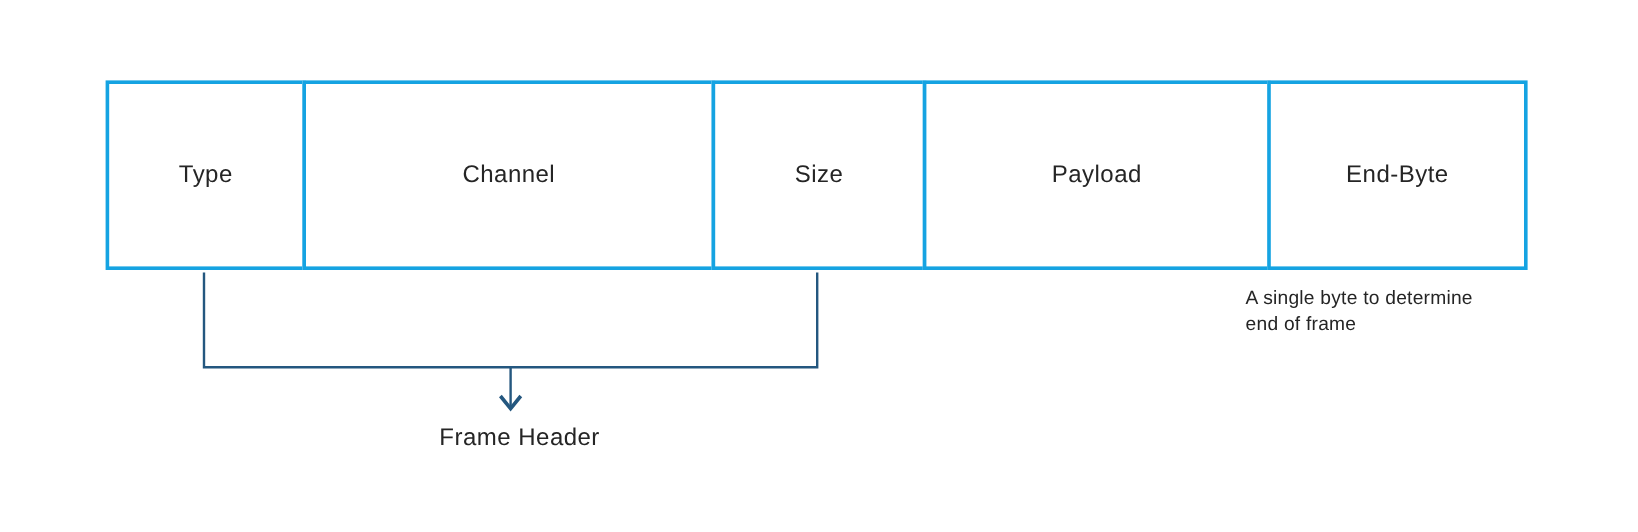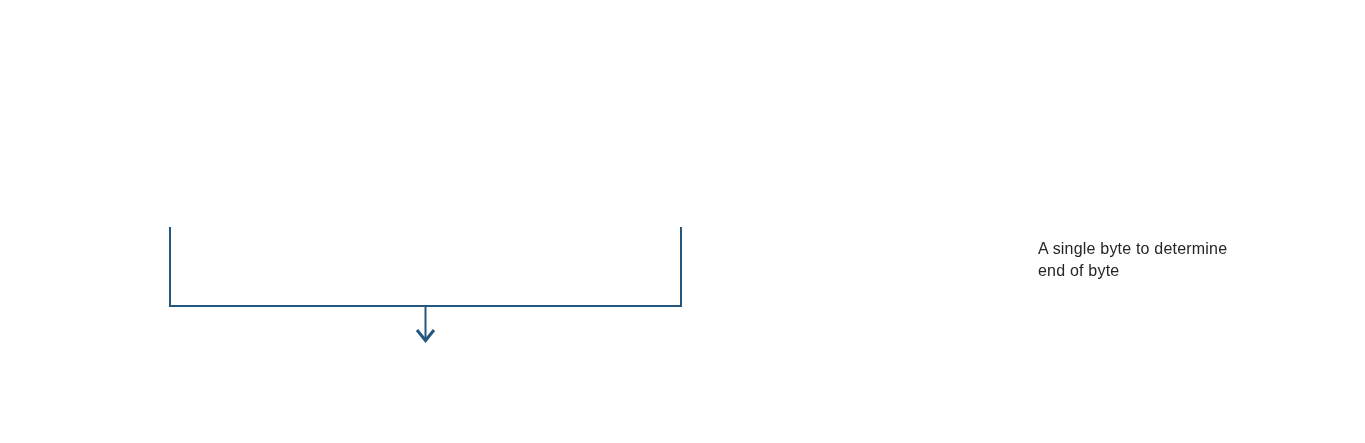--- a/index.html
+++ b/index.html
@@ -69,26 +69,44 @@
     line-height: 22px;
     letter-spacing: 0.2px;
     color: var(--text, #252525);
   }
 </style>
 </head>
 <body>
 
 <div class="canvas">
 
+  <div class="boxes-row">
+    <div class="fbox w-type">
+      <span class="fbox-label">Type</span>
+    </div>
+    <div class="fbox w-channel">
+      <span class="fbox-label">Channel</span>
+    </div>
+    <div class="fbox w-size">
+      <span class="fbox-label">Size</span>
+    </div>
+    <div class="fbox w-payload">
+      <span class="fbox-label">Payload</span>
+    </div>
+    <div class="fbox w-endbyte">
+      <span class="fbox-label">End-Byte</span>
+    </div>
+  </div>
 
   <svg class="bracket-svg" viewBox="0 0 1365 443" xmlns="http://www.w3.org/2000/svg">
     <path d="M170 227 V306 H681 V227" fill="none" stroke="#24577f" stroke-width="2"></path>
     <path d="M425.5 306 V339" fill="none" stroke="#24577f" stroke-width="2"></path>
     <path d="M417 330 L425.5 340.5 L434 330" fill="none" stroke="#24577f" stroke-width="3"></path>
   </svg>
 
+  <div class="bracket-caption">Frame Header</div>
 
   <div class="annotation">
     <div>A single byte to determine</div>
-    <div>end of byte</div>
+    <div>end of frame</div>
   </div>
 
 </div>
 
 </body></html>

